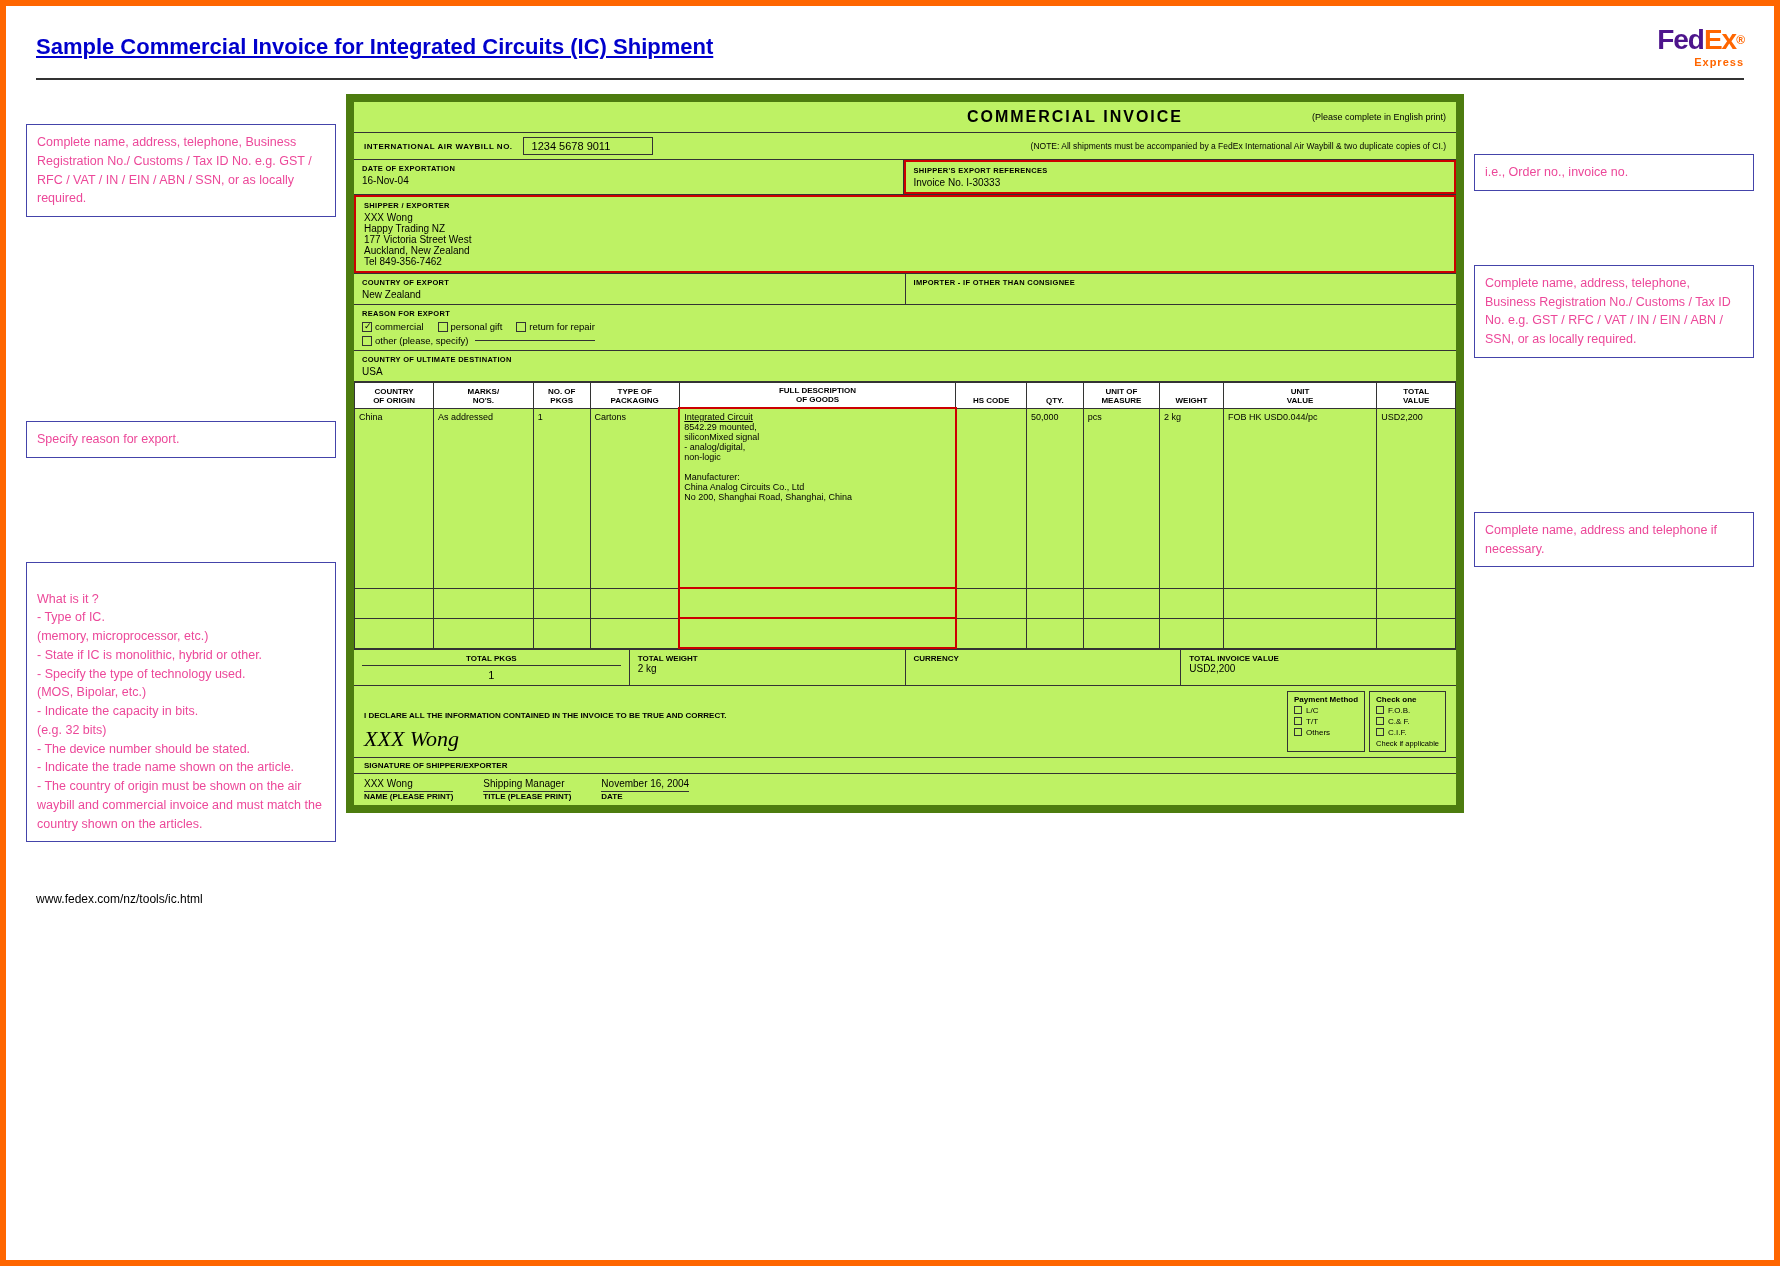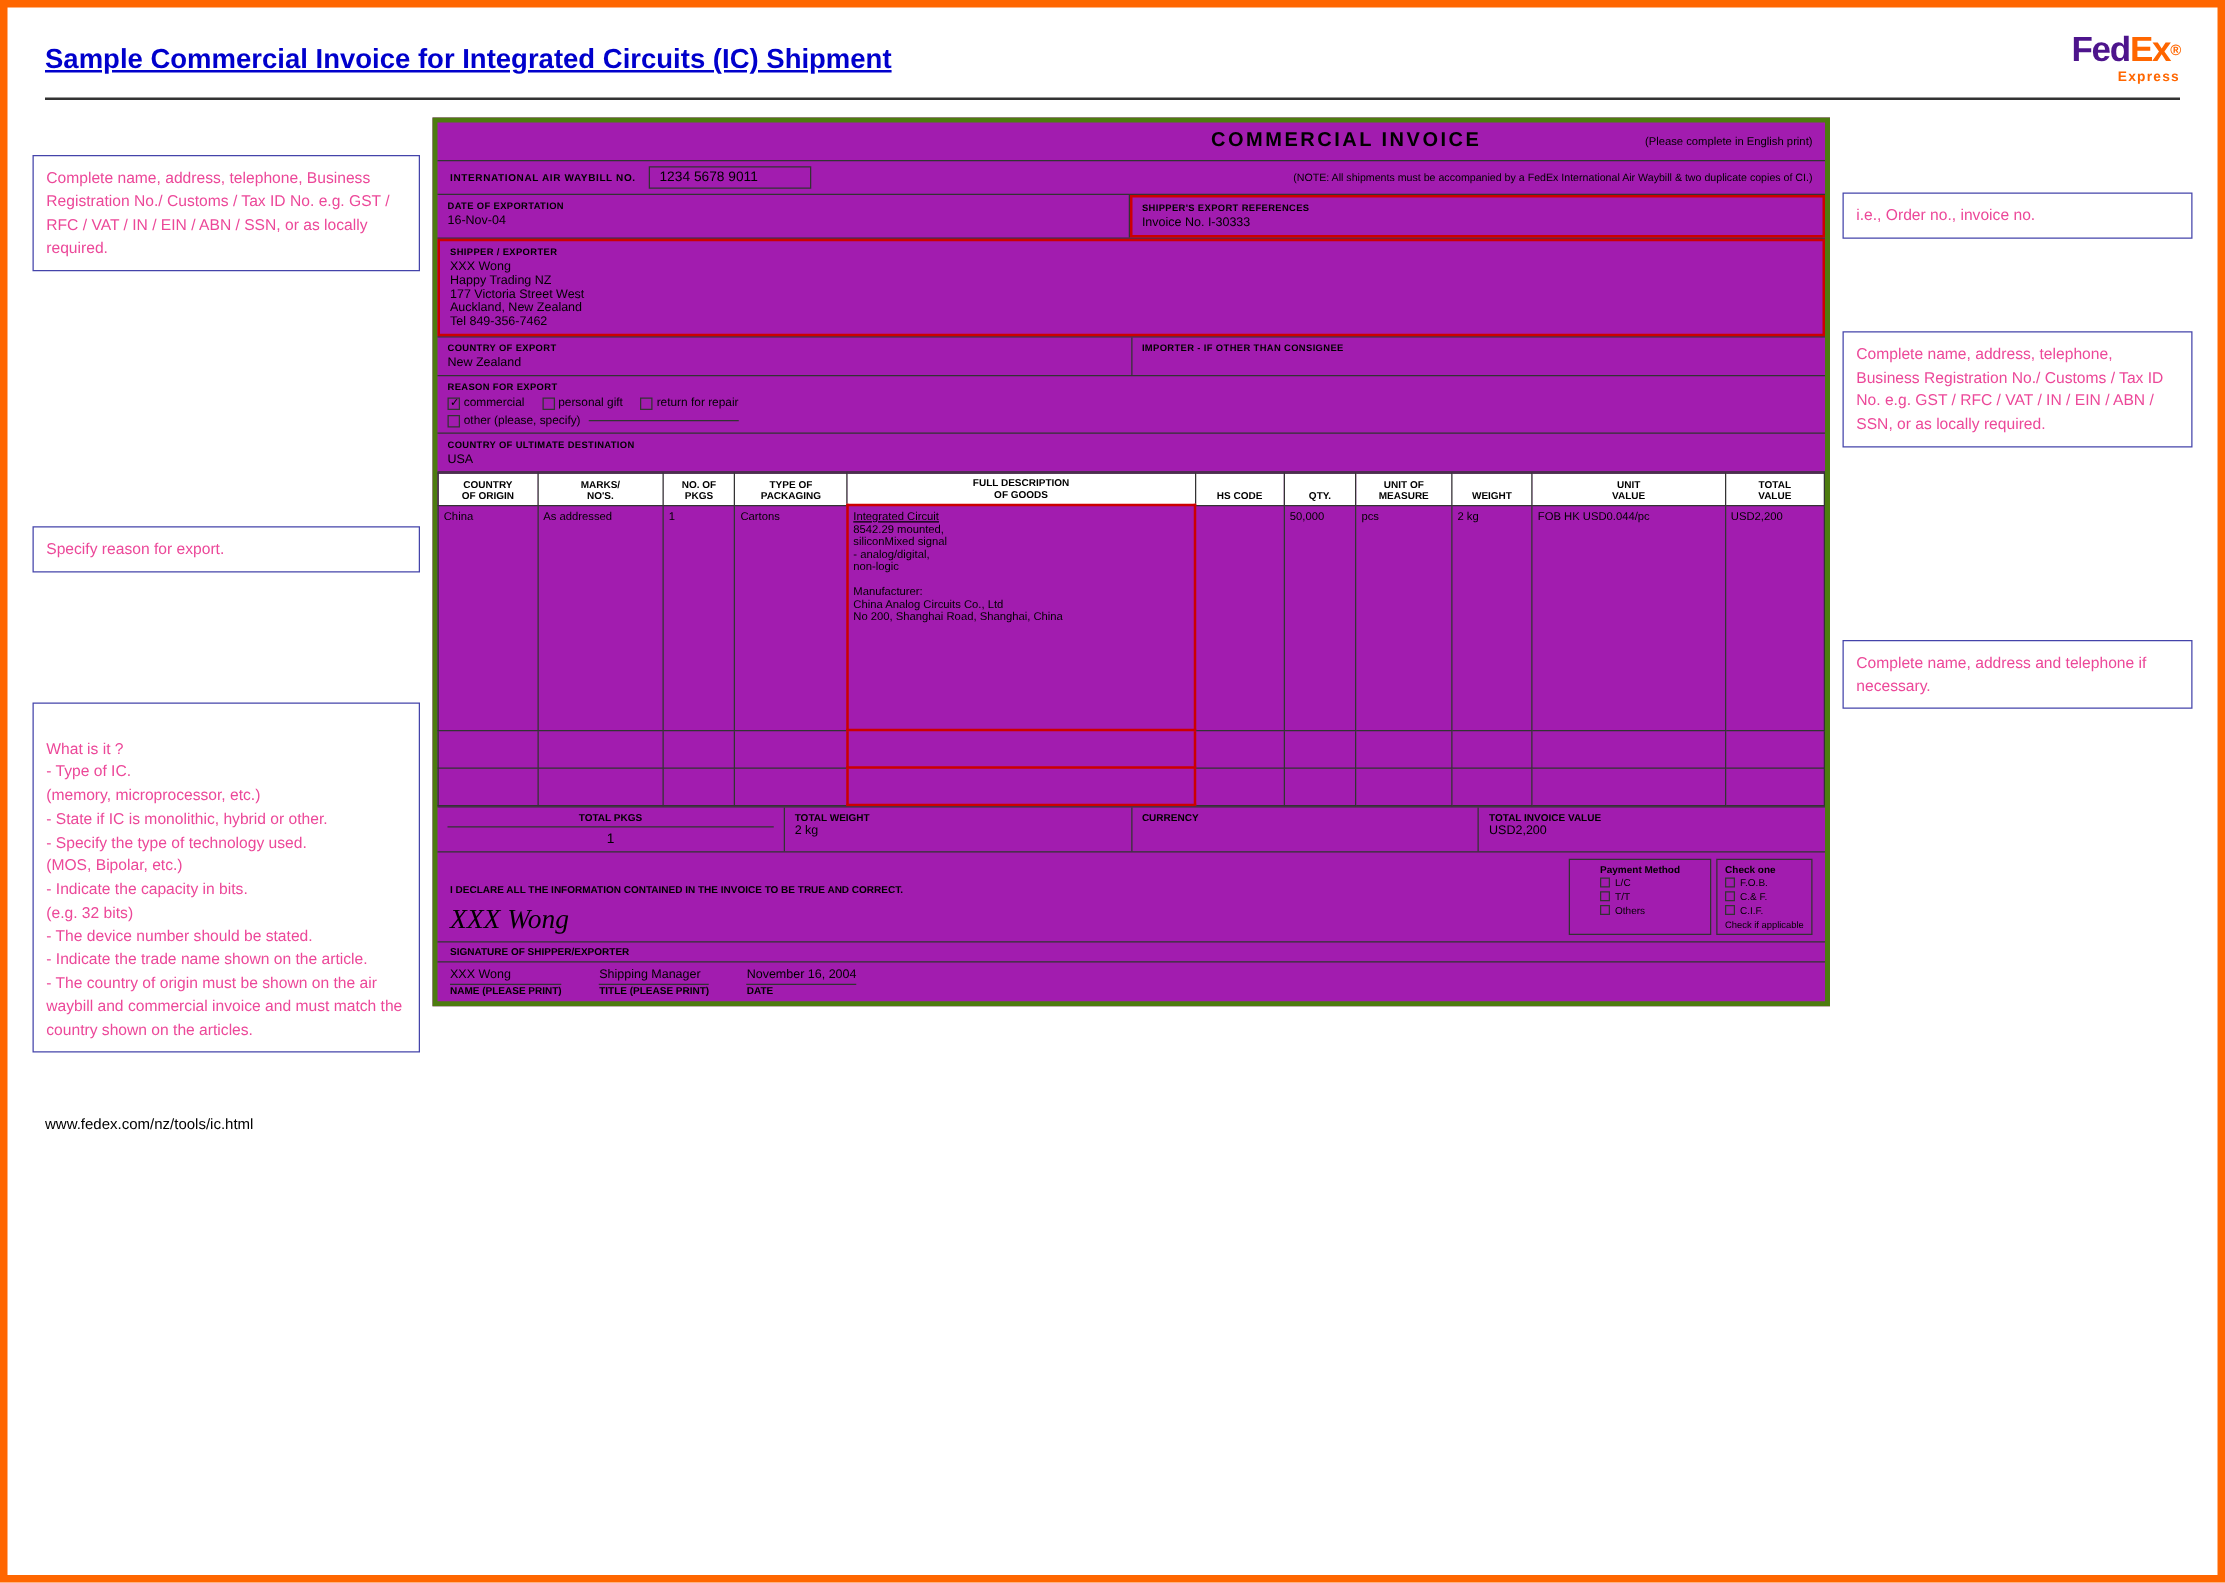--- a/index.html
+++ b/index.html
@@ -76,24 +76,24 @@
       background: #fff;
       margin-bottom: 14px;
     }
 
     .invoice-wrapper {
       flex: 1;
       min-width: 0;
     }
 
     .invoice {
-      border: 4px solid #4d7c0f;
+      border: 8px solid #4d7c0f;
       font-size: 10px;
       color: #000;
-      background: #a21caf;
+      background: #bef264;
     }
 
     .inv-header {
       display: flex;
       justify-content: space-between;
       align-items: center;
       padding: 6px 10px;
       border-bottom: 1px solid #333;
     }
 
@@ -504,21 +504,21 @@
             <div style="font-size:10px;">USD2,200</div>
           </div>
         </div>
 
         <div style="display:flex;align-items:flex-end;border-top:1px solid #333;padding:5px 10px;gap:28px;">
           <div style="flex:1;">
             <div style="font-size:8px;font-weight:bold;margin-bottom:6px;">I DECLARE ALL THE INFORMATION CONTAINED IN THE INVOICE TO BE TRUE AND CORRECT.</div>
             <div style="font-size:22px;font-style:italic;font-family:'Times New Roman',serif;">XXX Wong</div>
           </div>
           <div style="display:flex;gap:4px;">
-            <div style="border:1px solid #333;padding:3px 24px;font-size:8px;">
+            <div style="border:1px solid #333;padding:3px 6px;font-size:8px;">
               <div style="font-weight:bold;margin-bottom:2px;">Payment Method</div>
               <div class="payment-row">
                 <span class="sm-checkbox"></span>
                 <span>L/C</span>
               </div>
               <div class="payment-row">
                 <span class="sm-checkbox"></span>
                 <span>T/T</span>
               </div>
               <div class="payment-row">

